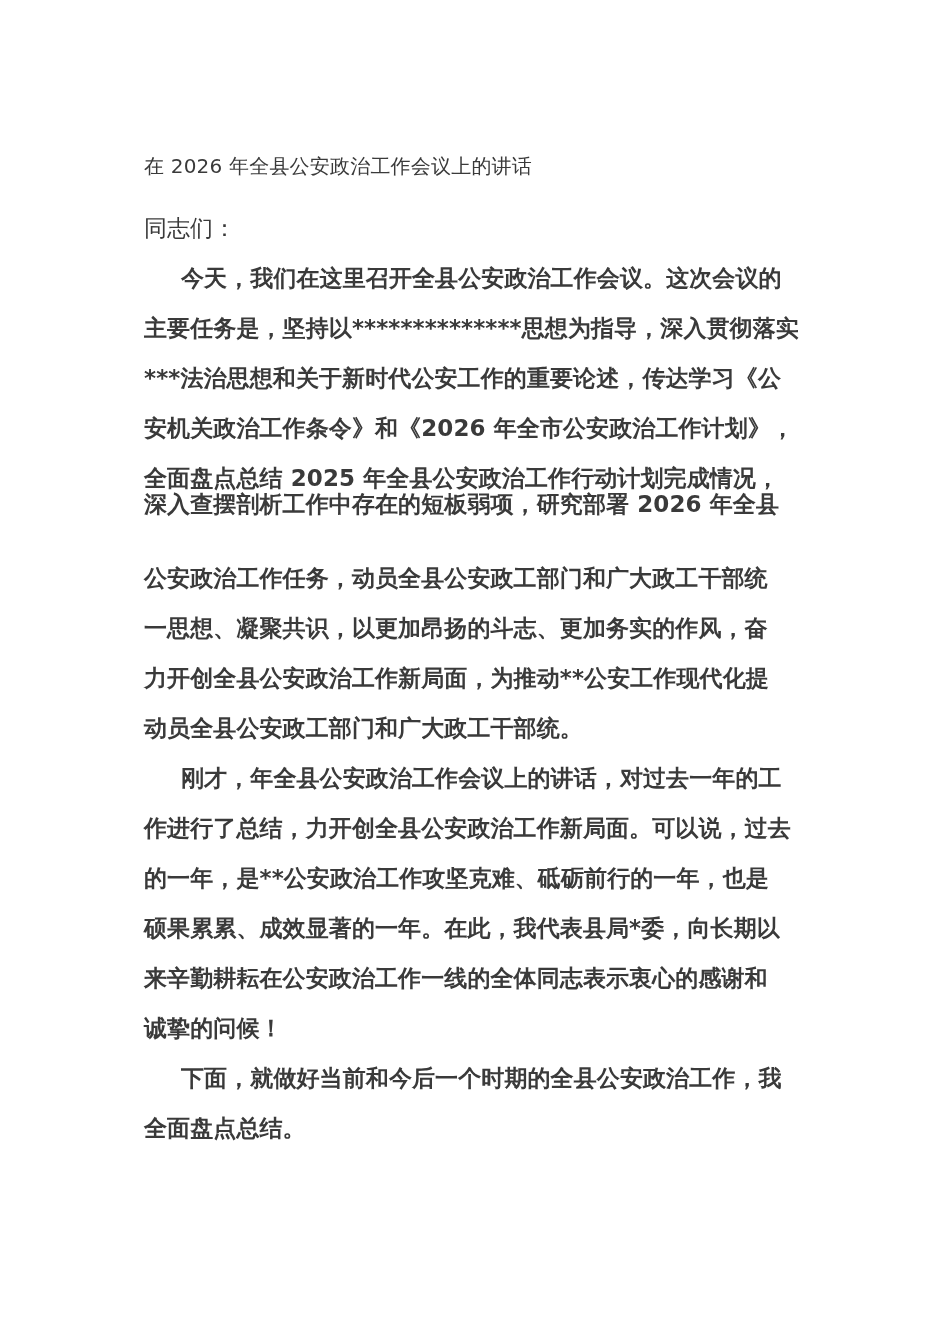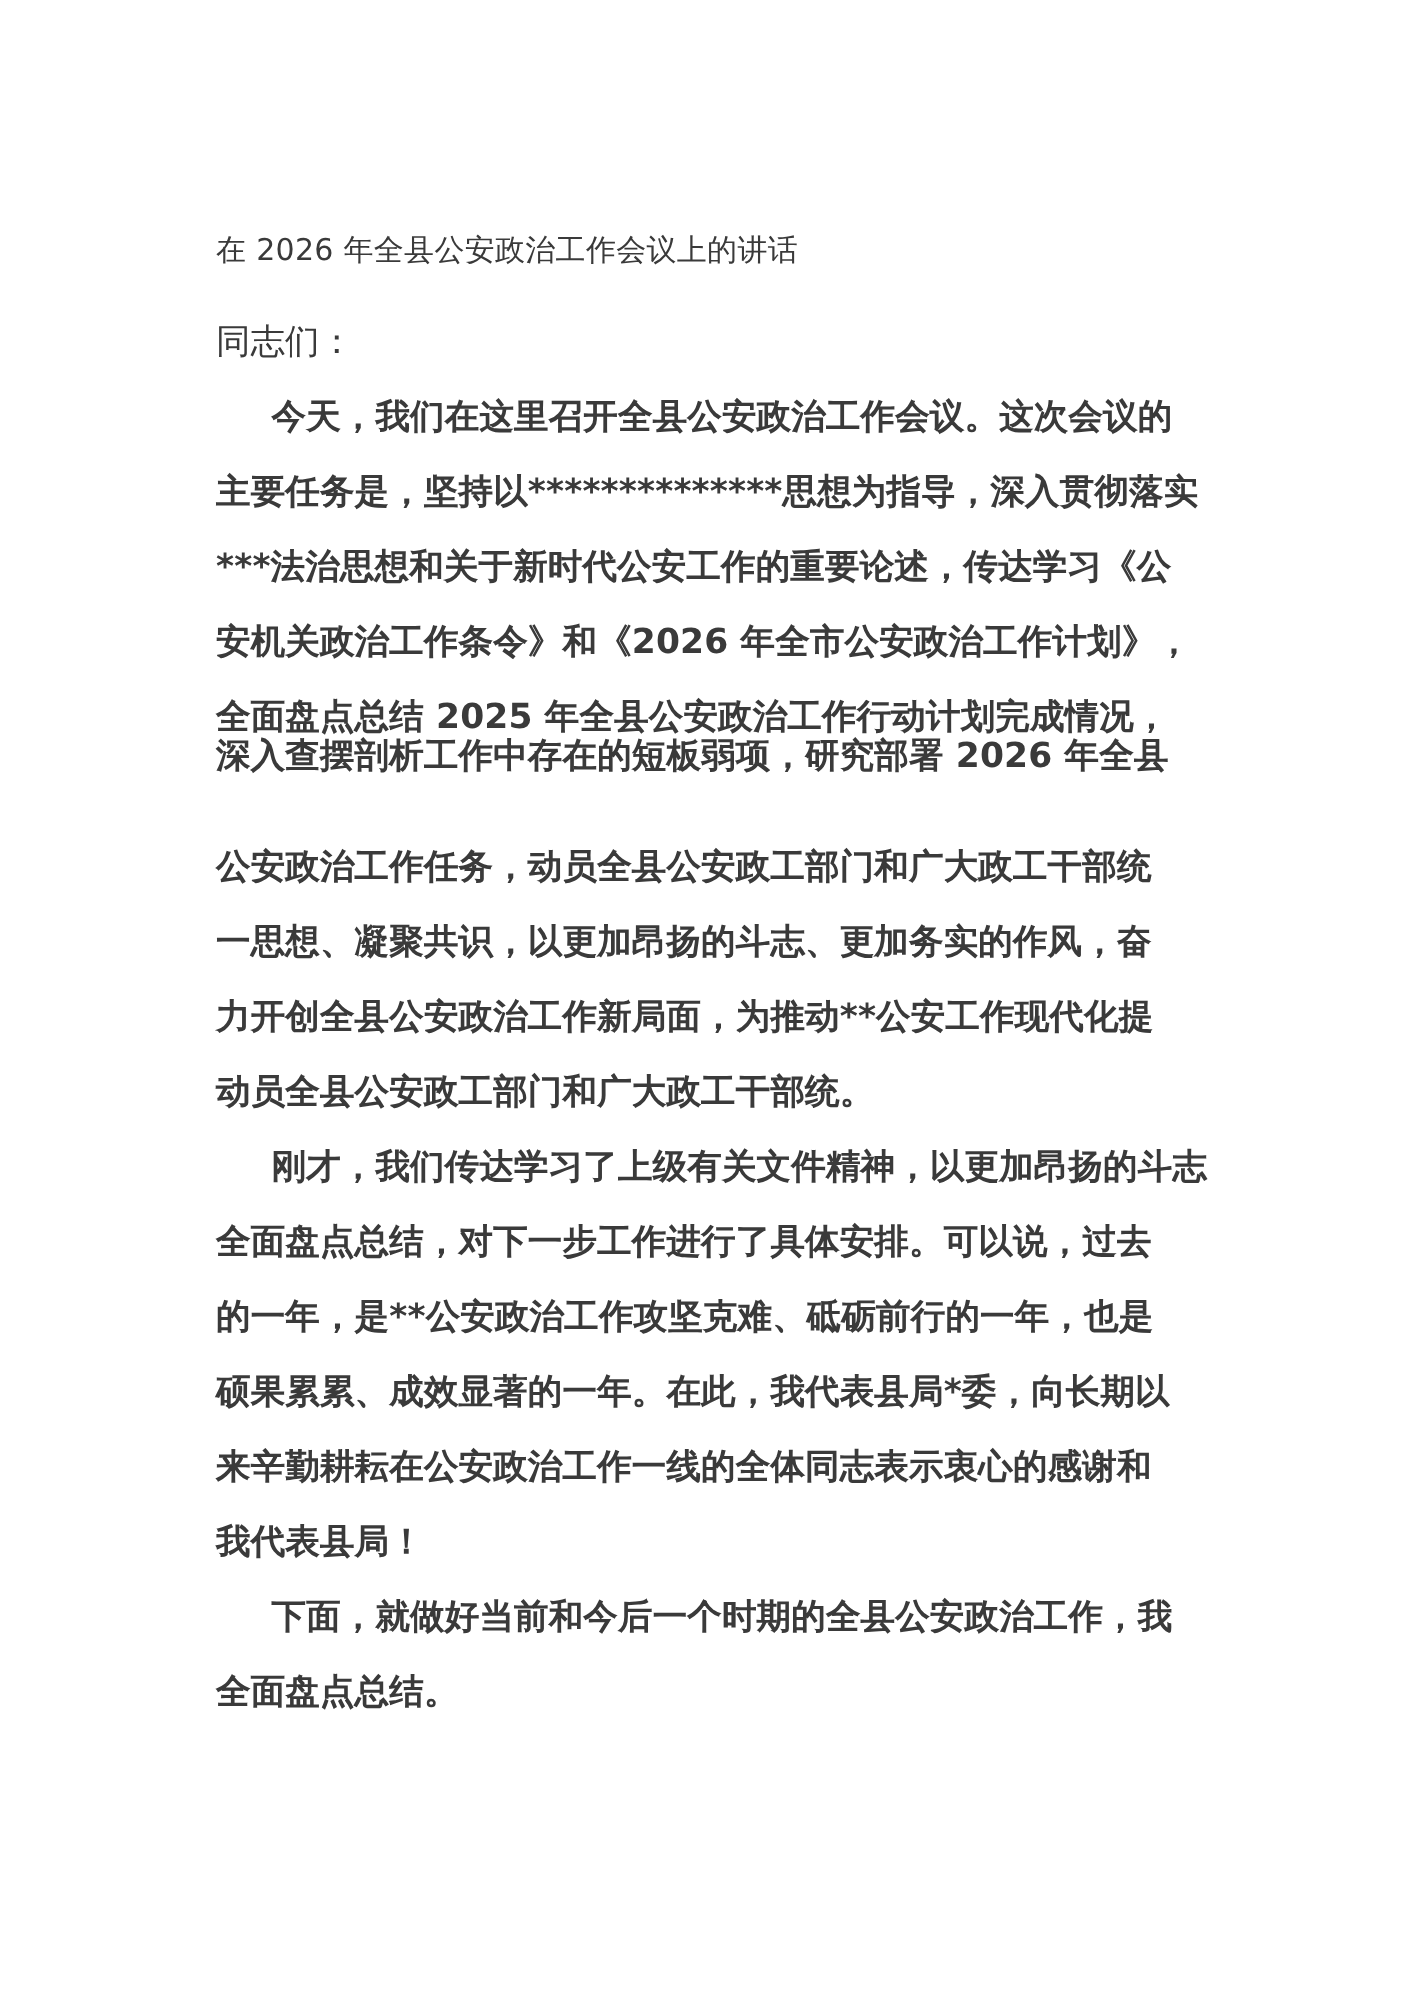--- a/index.html
+++ b/index.html
@@ -64,25 +64,25 @@
     <div class="line" style="top:408px">安机关政治工作条令》和《2026 年全市公安政治工作计划》，</div>
     <div class="line" style="top:458px">全面盘点总结 2025 年全县公安政治工作行动计划完成情况，</div>
     <div class="line" style="top:484px">深入查摆剖析工作中存在的短板弱项，研究部署 2026 年全县</div>
     <div class="line" style="top:558px">公安政治工作任务，动员全县公安政工部门和广大政工干部统</div>
     <div class="line" style="top:608px">一思想、凝聚共识，以更加昂扬的斗志、更加务实的作风，奋</div>
     <div class="line" style="top:658px">力开创全县公安政治工作新局面，为推动**公安工作现代化提</div>
     <div class="line" style="top:708px">动员全县公安政工部门和广大政工干部统。</div>
   </div>
 
   <div>
-    <div class="line indent" style="top:758px">刚才，我们传达学习了上级有关文件精神，以更加昂扬的斗志</div>
-    <div class="line" style="top:808px">全面盘点总结，对下一步工作进行了具体安排。可以说，过去</div>
+    <div class="line indent" style="top:758px">刚才，年全县公安政治工作会议上的讲话，对过去一年的工</div>
+    <div class="line" style="top:808px">作进行了总结，力开创全县公安政治工作新局面。可以说，过去</div>
     <div class="line" style="top:858px">的一年，是**公安政治工作攻坚克难、砥砺前行的一年，也是</div>
     <div class="line" style="top:908px">硕果累累、成效显著的一年。在此，我代表县局*委，向长期以</div>
     <div class="line" style="top:958px">来辛勤耕耘在公安政治工作一线的全体同志表示衷心的感谢和</div>
-    <div class="line" style="top:1008px">我代表县局！</div>
+    <div class="line" style="top:1008px">诚挚的问候！</div>
   </div>
 
   <div>
     <div class="line indent" style="top:1058px">下面，就做好当前和今后一个时期的全县公安政治工作，我</div>
     <div class="line" style="top:1108px">全面盘点总结。</div>
   </div>
 </div>
 
 </body></html>

